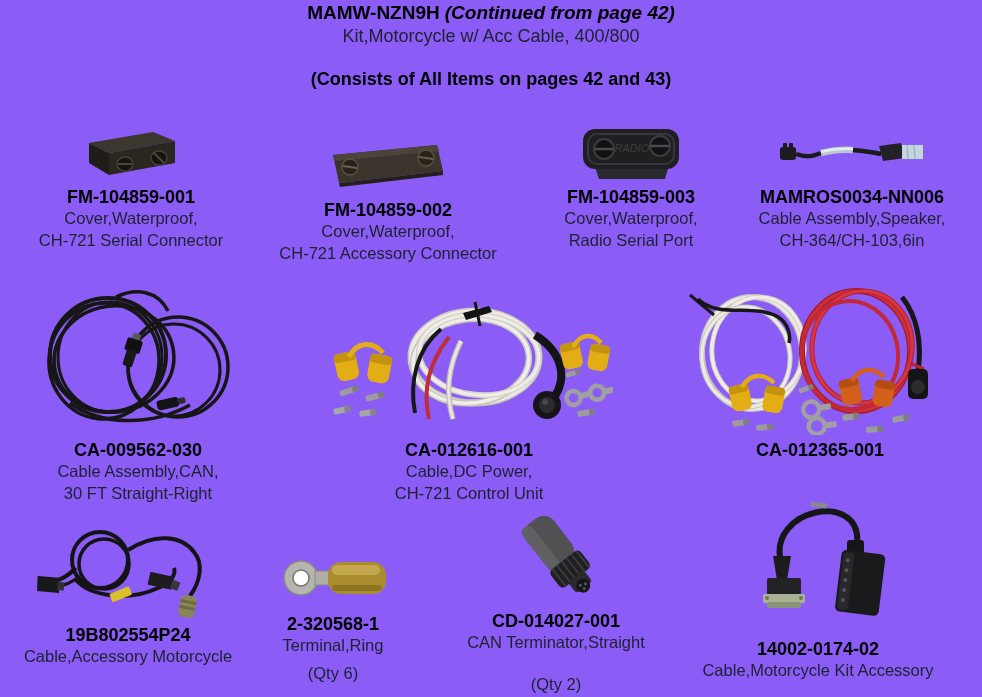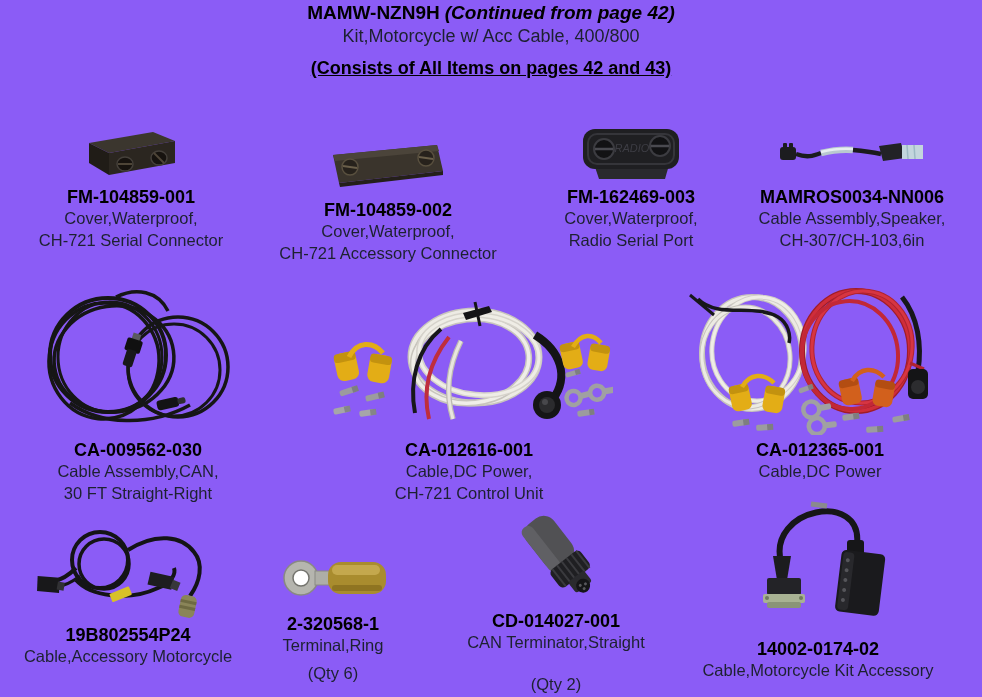--- a/index.html
+++ b/index.html
@@ -3,21 +3,21 @@
 <meta charset="utf-8">
 <style>
   html,body{margin:0;padding:0;background:#ffffff;}
   .canvas{position:relative;width:982px;height:697px;background:#8b5cf6;
           font-family:"Liberation Sans",sans-serif;overflow:hidden;color:#000;}
   
   .hdr{position:absolute;left:0;top:7;width:982px;text-align:center;}
   .hdr .l1{font-size:19px;font-weight:bold;line-height:25px;color:#000;}
   .hdr .l1 .it{font-style:italic;margin-left:5px;}
   .hdr .l2{font-size:18px;line-height:23px;color:#1d2130;}
-  .hdr .l3{font-size:18px;font-weight:bold;margin-top:10px;color:#000;text-decoration:underline;}
+  .hdr .l3{font-size:18px;font-weight:bold;margin-top:21px;color:#000;}
   
   .item{position:absolute;text-align:center;}
   .imgbox{display:flex;align-items:center;justify-content:center;}
   .imgbox.mid{align-items:center;}
   .pn{font-size:18px;font-weight:bold;color:#000;line-height:22px;margin-top:2px;}
   .desc{font-size:16.5px;color:#1d2130;line-height:21.5px;}
   .qty{font-size:16.5px;color:#1d2130;line-height:21px;}
   svg{display:block;}
 </style>
 </head>
@@ -71,21 +71,21 @@
         <polygon points="16,44 90,42 86,56 20,56" fill="#2a2a2e"></polygon>
         <rect x="4" y="6" width="96" height="40" rx="12" fill="#1f1f22"></rect>
         <rect x="9" y="11" width="86" height="30" rx="9" fill="none" stroke="#35353a" stroke-width="2"></rect>
         <circle cx="25" cy="26" r="10" fill="#121214" stroke="#3c3c41" stroke-width="2"></circle>
         <line x1="16" y1="26" x2="34" y2="26" stroke="#4a4a50" stroke-width="2.5"></line>
         <circle cx="81" cy="23" r="10" fill="#121214" stroke="#3c3c41" stroke-width="2"></circle>
         <line x1="72" y1="23" x2="90" y2="23" stroke="#4a4a50" stroke-width="2.5"></line>
         <text x="53" y="29" font-size="11" font-style="italic" fill="#3d3d44" text-anchor="middle" font-family="Liberation Sans,sans-serif">RADIO</text>
       </svg>
     </div>
-    <div class="pn">FM-162469-003</div>
+    <div class="pn">FM-104859-003</div>
     <div class="desc">Cover,Waterproof,</div>
     <div class="desc">Radio Serial Port</div>
   </div>
 
   <div class="item" style="left:722px;top:120px;width:260px;">
     <div class="imgbox" style="height:64px;">
       <svg width="150" height="32" viewBox="0 0 150 32">
         <rect x="6" y="7" width="4" height="6" rx="1" fill="#1c1c1f"></rect>
         <rect x="12" y="7" width="4" height="6" rx="1" fill="#1c1c1f"></rect>
         <rect x="3" y="11" width="16" height="13" rx="3" fill="#1c1c1f"></rect>
@@ -94,21 +94,21 @@
         <path d="M44,16 C56,13 64,12 76,13" stroke="#e7eef1" stroke-width="2.5" fill="none"></path>
         <path d="M76,14 C86,15 94,16 104,18" stroke="#1b1b1d" stroke-width="4.5" fill="none"></path>
         <polygon points="102,10 124,7 128,22 106,25" fill="#222226"></polygon>
         <rect x="125" y="9" width="21" height="14" fill="#c3d6dd"></rect>
         <line x1="130" y1="9" x2="131" y2="23" stroke="#9dbac4" stroke-width="1.5"></line>
         <line x1="137" y1="9" x2="138" y2="23" stroke="#9dbac4" stroke-width="1.5"></line>
       </svg>
     </div>
     <div class="pn">MAMROS0034-NN006</div>
     <div class="desc">Cable Assembly,Speaker,</div>
-    <div class="desc">CH-307/CH-103,6in</div>
+    <div class="desc">CH-364/CH-103,6in</div>
   </div>
 
   <div class="item" style="left:8px;top:283px;width:260px;">
     <div class="imgbox" style="height:154px;">
       <svg width="196" height="150" viewBox="0 0 196 150">
         <g fill="none" stroke="#161616">
           <ellipse cx="68" cy="70" rx="58" ry="57" stroke-width="4"></ellipse>
           <ellipse cx="74" cy="74" rx="60" ry="53" stroke-width="3.5" transform="rotate(-8 74 74)"></ellipse>
           <ellipse cx="64" cy="76" rx="55" ry="58" stroke-width="3.5" transform="rotate(6 64 76)"></ellipse>
           <ellipse cx="70" cy="72" rx="52" ry="55" stroke-width="3"></ellipse>
@@ -281,21 +281,20 @@
             <rect width="16" height="6" rx="2" fill="#9c9c9e"></rect>
             <rect x="11" width="6" height="6" fill="#7e7e80"></rect>
           </g>
         <g transform="translate(222,132) rotate(-10)">
             <rect width="16" height="6" rx="2" fill="#9c9c9e"></rect>
             <rect x="11" width="6" height="6" fill="#7e7e80"></rect>
           </g>
       </svg>
     </div>
     <div class="pn">CA-012365-001</div>
-    <div class="desc">Cable,DC Power</div>
   </div>
 
   <div class="item" style="left:3px;top:522px;width:250px;">
     <div class="imgbox" style="height:100px;">
       <svg width="192" height="96" viewBox="0 0 192 96">
         <g fill="none" stroke="#141416">
           <circle cx="68" cy="36" r="28" stroke-width="4"></circle>
           <circle cx="72" cy="40" r="25" stroke-width="3.5"></circle>
           <path d="M96,26 C124,8 150,12 162,28 C172,40 168,58 158,72" stroke-width="4"></path>
           <path d="M44,56 C58,72 96,78 126,64 C140,58 144,50 142,44" stroke-width="4"></path>

